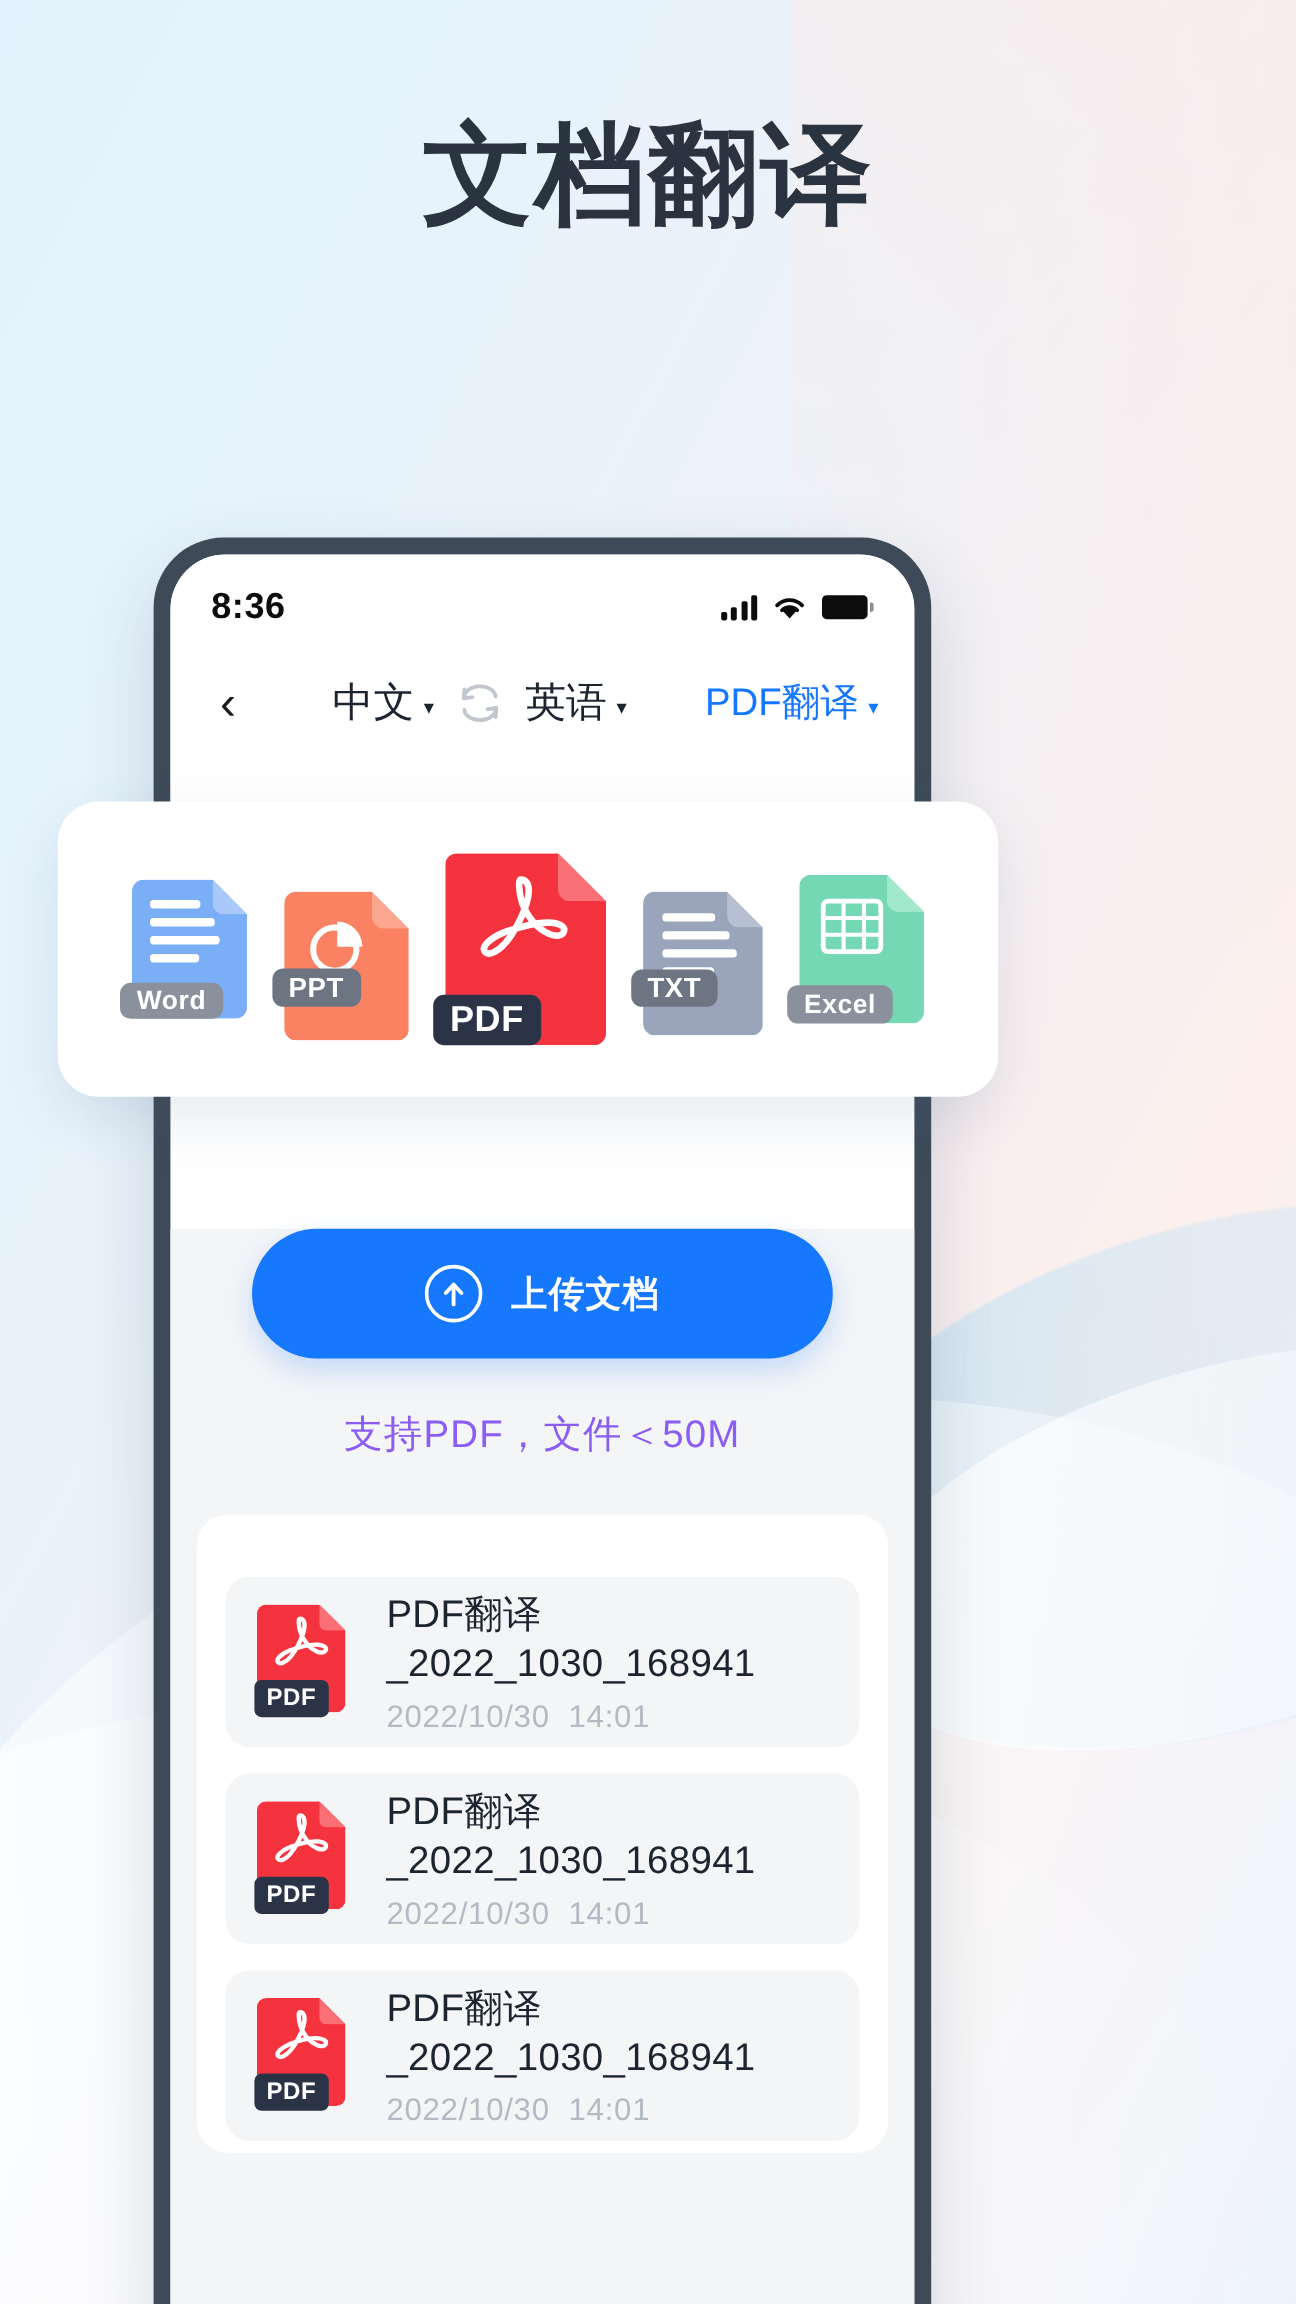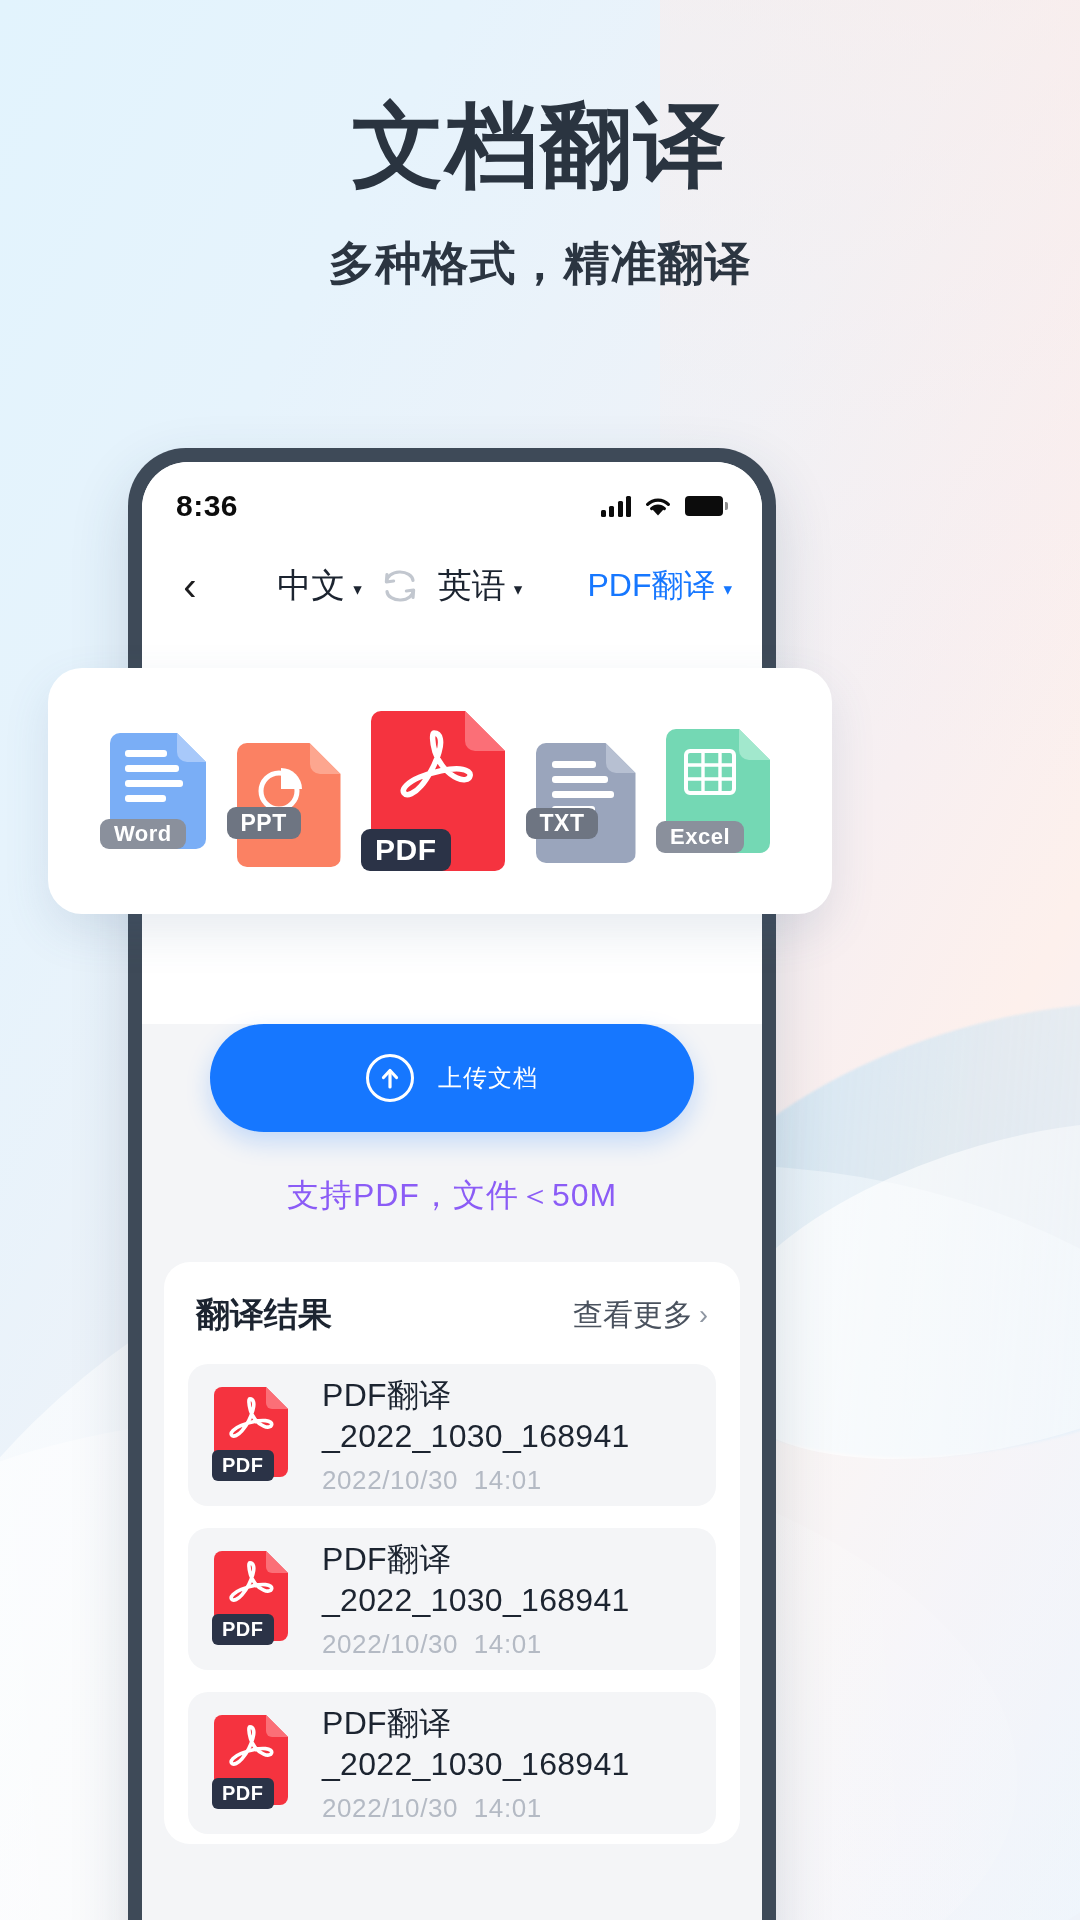--- a/index.html
+++ b/index.html
@@ -180,21 +180,21 @@
     background:#1677ff;
     display:flex; align-items:center; justify-content:center; gap:24px;
     box-shadow:0 10px 24px rgba(22,119,255,.22);
   }
   .upload-btn .up-icon {
     width:48px; height:48px; border-radius:50%;
     border:3px solid #fff;
     display:flex; align-items:center; justify-content:center;
   }
   .upload-btn .up-label {
-    font-size:24px; color:#fff; font-weight:400; letter-spacing:1px;
+    font-size:30px; color:#fff; font-weight:700; letter-spacing:1px;
   }
   .upload-hint {
     margin-top:42px;
     text-align:center;
     font-size:32px;
     color:#8b5cf6;
     letter-spacing:1px;
   }
 
   
@@ -286,21 +286,20 @@
 <div id="bg">
   <div class="tint-right"></div>
   <div class="swoosh-b"></div>
   <div class="swoosh-a"></div>
   <div class="swoosh-c"></div>
   <div class="swoosh-d"></div>
 </div>
 
 <div id="headline">
   <div class="h-title">文档翻译</div>
-  <div class="h-sub">多种格式，精准翻译</div>
 </div>
 
 <div id="phone">
   <div id="phone-screen">
 
     <div class="statusbar">
       <div class="status-time">8:36</div>
       <div class="status-icons">
         <div class="sig">
             <i></i>
@@ -359,27 +358,20 @@
               <path d="M13 23 L13 7" stroke="#fff" stroke-width="3.2" stroke-linecap="round"></path>
               <path d="M6.5 13.5 L13 6.5 L19.5 13.5" stroke="#fff" stroke-width="3.2" fill="none" stroke-linecap="round" stroke-linejoin="round"></path>
             </svg>
           </span>
           <span class="up-label">上传文档</span>
         </div>
         <div class="upload-hint">支持PDF，文件＜50M</div>
       </div>
 
       <div class="results-card">
-        <div class="results-head">
-          <div class="results-title">翻译结果</div>
-          <div class="results-more">
-            <span>查看更多</span>
-            <span class="chev">›</span>
-          </div>
-        </div>
         <div class="res-list">
             <div class="res-item">
               <div class="pdf-mini">
                 <div class="sheet" style="clip-path:polygon(0 0,52px 0,74px 22px,74px 100%,0 100%)"></div>
                 <div class="fold" style="right:8px;top:0;width:22px;height:22px;clip-path:polygon(0 0,100% 100%,0 100%);border-radius:0 0 0 6px;"></div>
                 <div class="glyph"><svg width="46" height="50" viewBox="0 0 76 82">
                     <path d="M36 6 c7 0 8 9 5 19 c-3 11 -11 26 -18 34 c-6 7 -14 11 -17 7 c-3 -4 4 -11 16 -16 c13 -5 30 -9 40 -8 c8 1 11 4 10 7 c-1 4 -7 5 -13 2 c-9 -4 -18 -14 -22 -26 c-3 -10 -3 -19 -1 -19 Z" fill="none" stroke="#fff" stroke-width="6" stroke-linejoin="round" stroke-linecap="round"></path>
                   </svg></div>
                 <div class="tag">PDF</div>
               </div>

